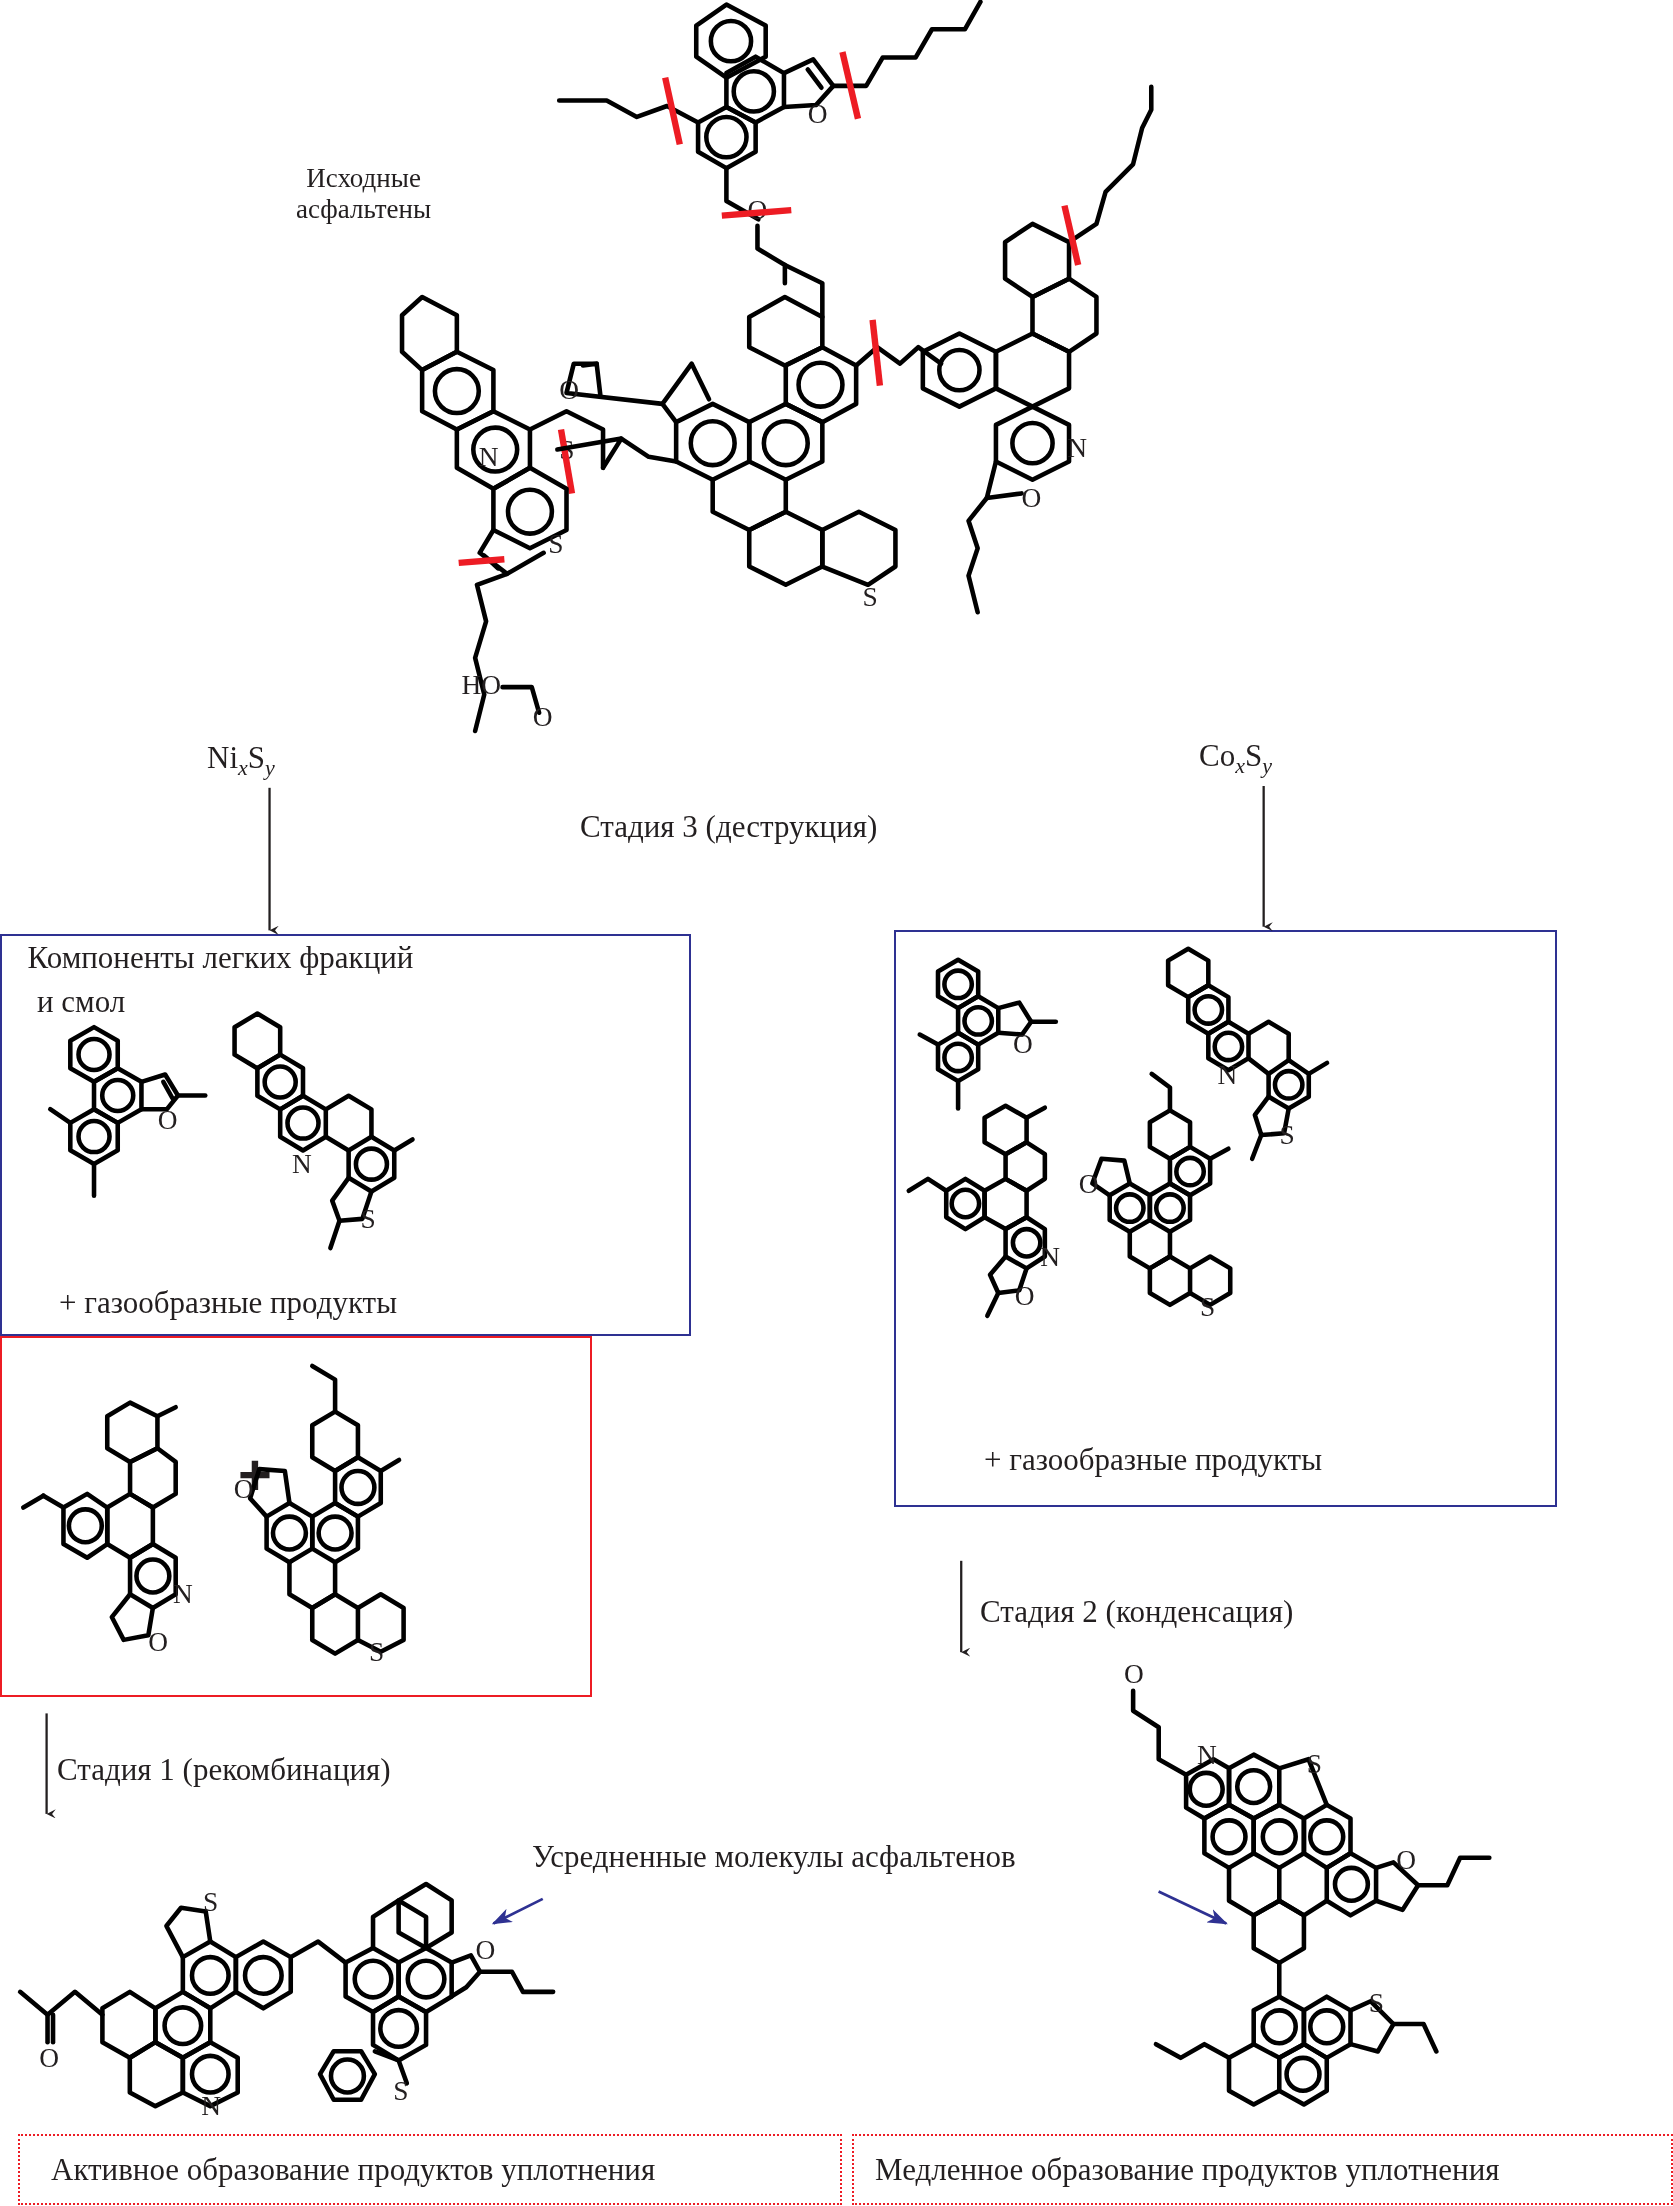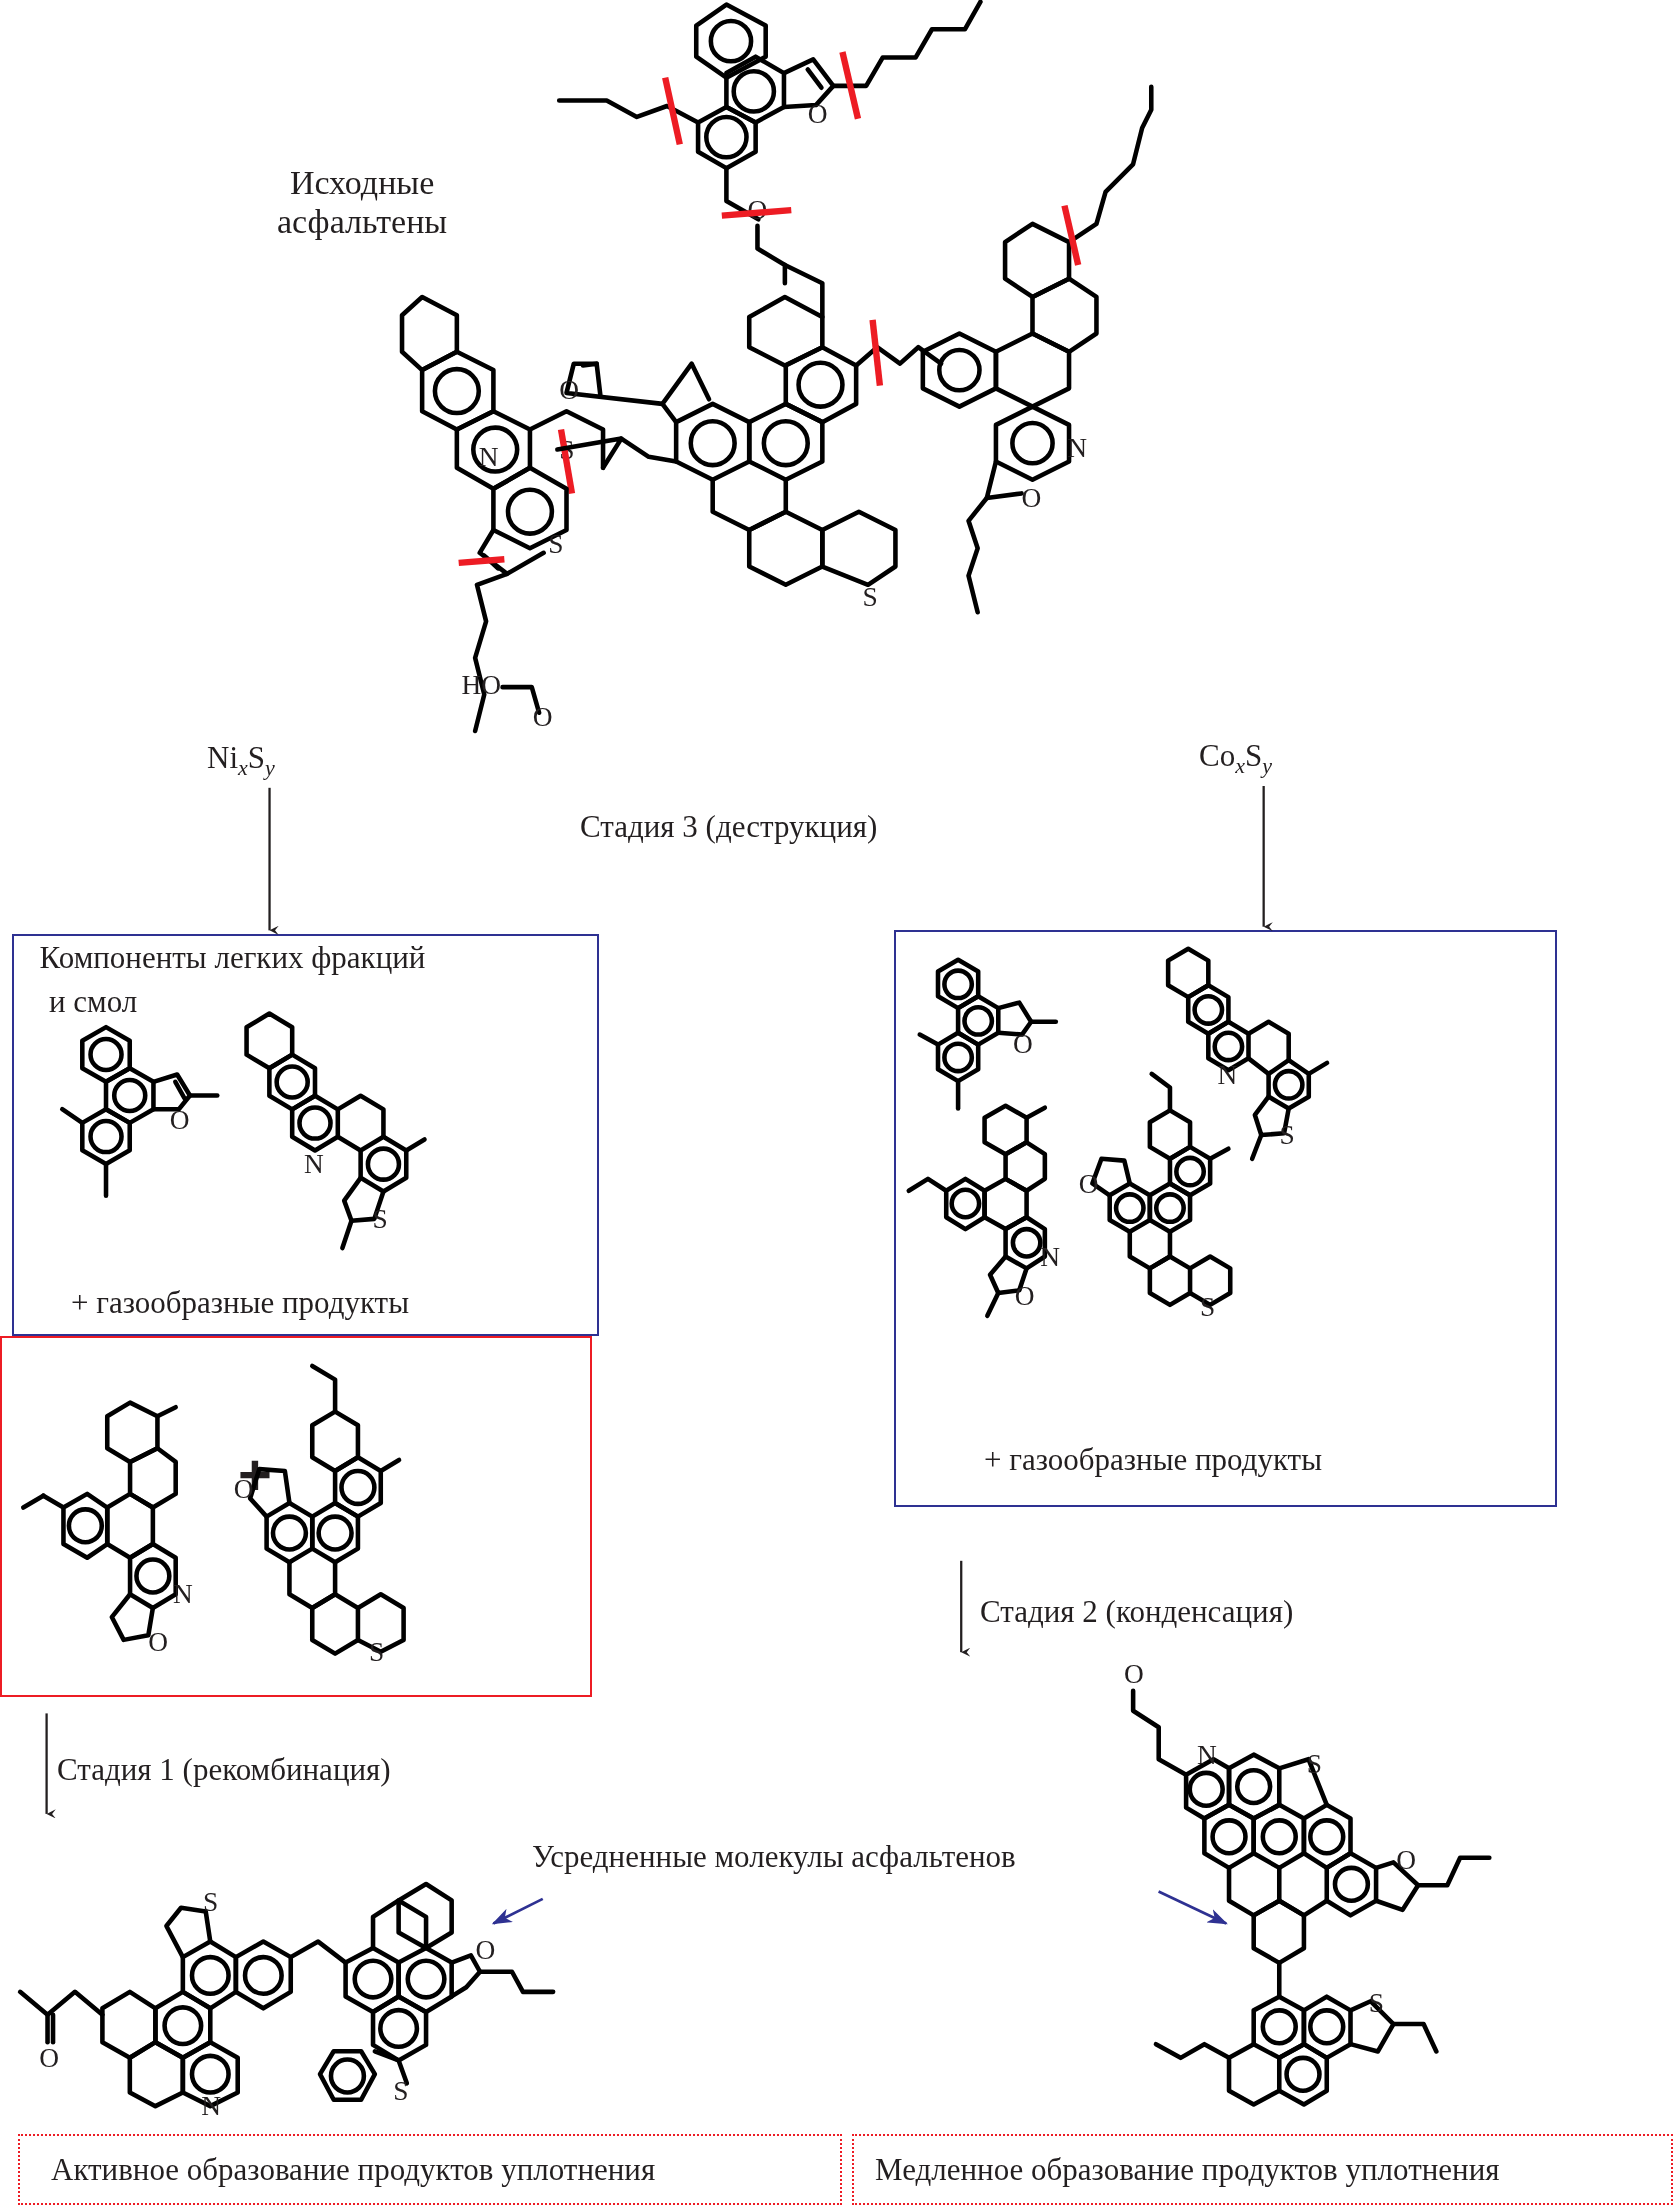--- a/index.html
+++ b/index.html
@@ -97,35 +97,35 @@
     <text x="1118" y="555">O</text>
     <polyline class="b" points="1080,545 1060,570 1070,600 1060,630 1070,670"></polyline>
     <polyline class="b" points="1170,265 1200,245 1210,210 1240,180 1250,140 1260,120 1260,95"></polyline>
     <line class="cut" x1="1165" y1="225" x2="1180" y2="290"></line>
   </g>
   <text x="505" y="760">HO</text>
   <polyline class="b" points="550,752 582,752 590,780"></polyline>
   <text x="583" y="795">O</text>
 </svg>
 
-<div class="lbl" style="left:277px;top:163px;text-align:center;font-size:34px;">
+<div class="lbl" style="left:296px;top:163px;text-align:center;font-size:27px;">
   <div>Исходные</div>
   <div>асфальтены</div>
 </div>
 
 <div class="lbl" style="left:207px;top:740px;">
   <span>Ni</span><sub>x</sub><span>S</span><sub>y</sub>
 </div>
 <div class="lbl" style="left:1199px;top:738px;">
   <span>Co</span><sub>x</sub><span>S</span><sub>y</sub>
 </div>
 
 <div class="lbl" style="left:580px;top:809px;">Стадия 3 (деструкция)</div>
 
-<div class="box blue" style="left:12px;top:934px;width:587px;height:402px;text-align:right;">
+<div class="box blue" style="left:0;top:934px;width:691px;height:402px;text-align:right;">
   <div class="lbl" style="left:25.6px;top:3.7px;">Компоненты легких фракций</div>
   <div class="lbl" style="left:35px;top:48px;">и смол</div>
   <div class="lbl" style="left:57px;top:349px;">+ газообразные продукты</div>
   <svg class="mol" style="left:37px;top:82px" width="183" height="228" viewBox="0 0 200 250">
     <polygon class="b" points="60,10 86,25 86,55 60,70 34,55 34,25"></polygon>
     <circle class="ar" cx="60" cy="40" r="17"></circle>
     <polygon class="b" points="86,55 112,70 112,100 86,115 60,100 60,70"></polygon>
     <circle class="ar" cx="86" cy="85" r="17"></circle>
     <polygon class="b" points="60,100 86,115 86,145 60,160 34,145 34,115"></polygon>
     <circle class="ar" cx="60" cy="130" r="17"></circle>

